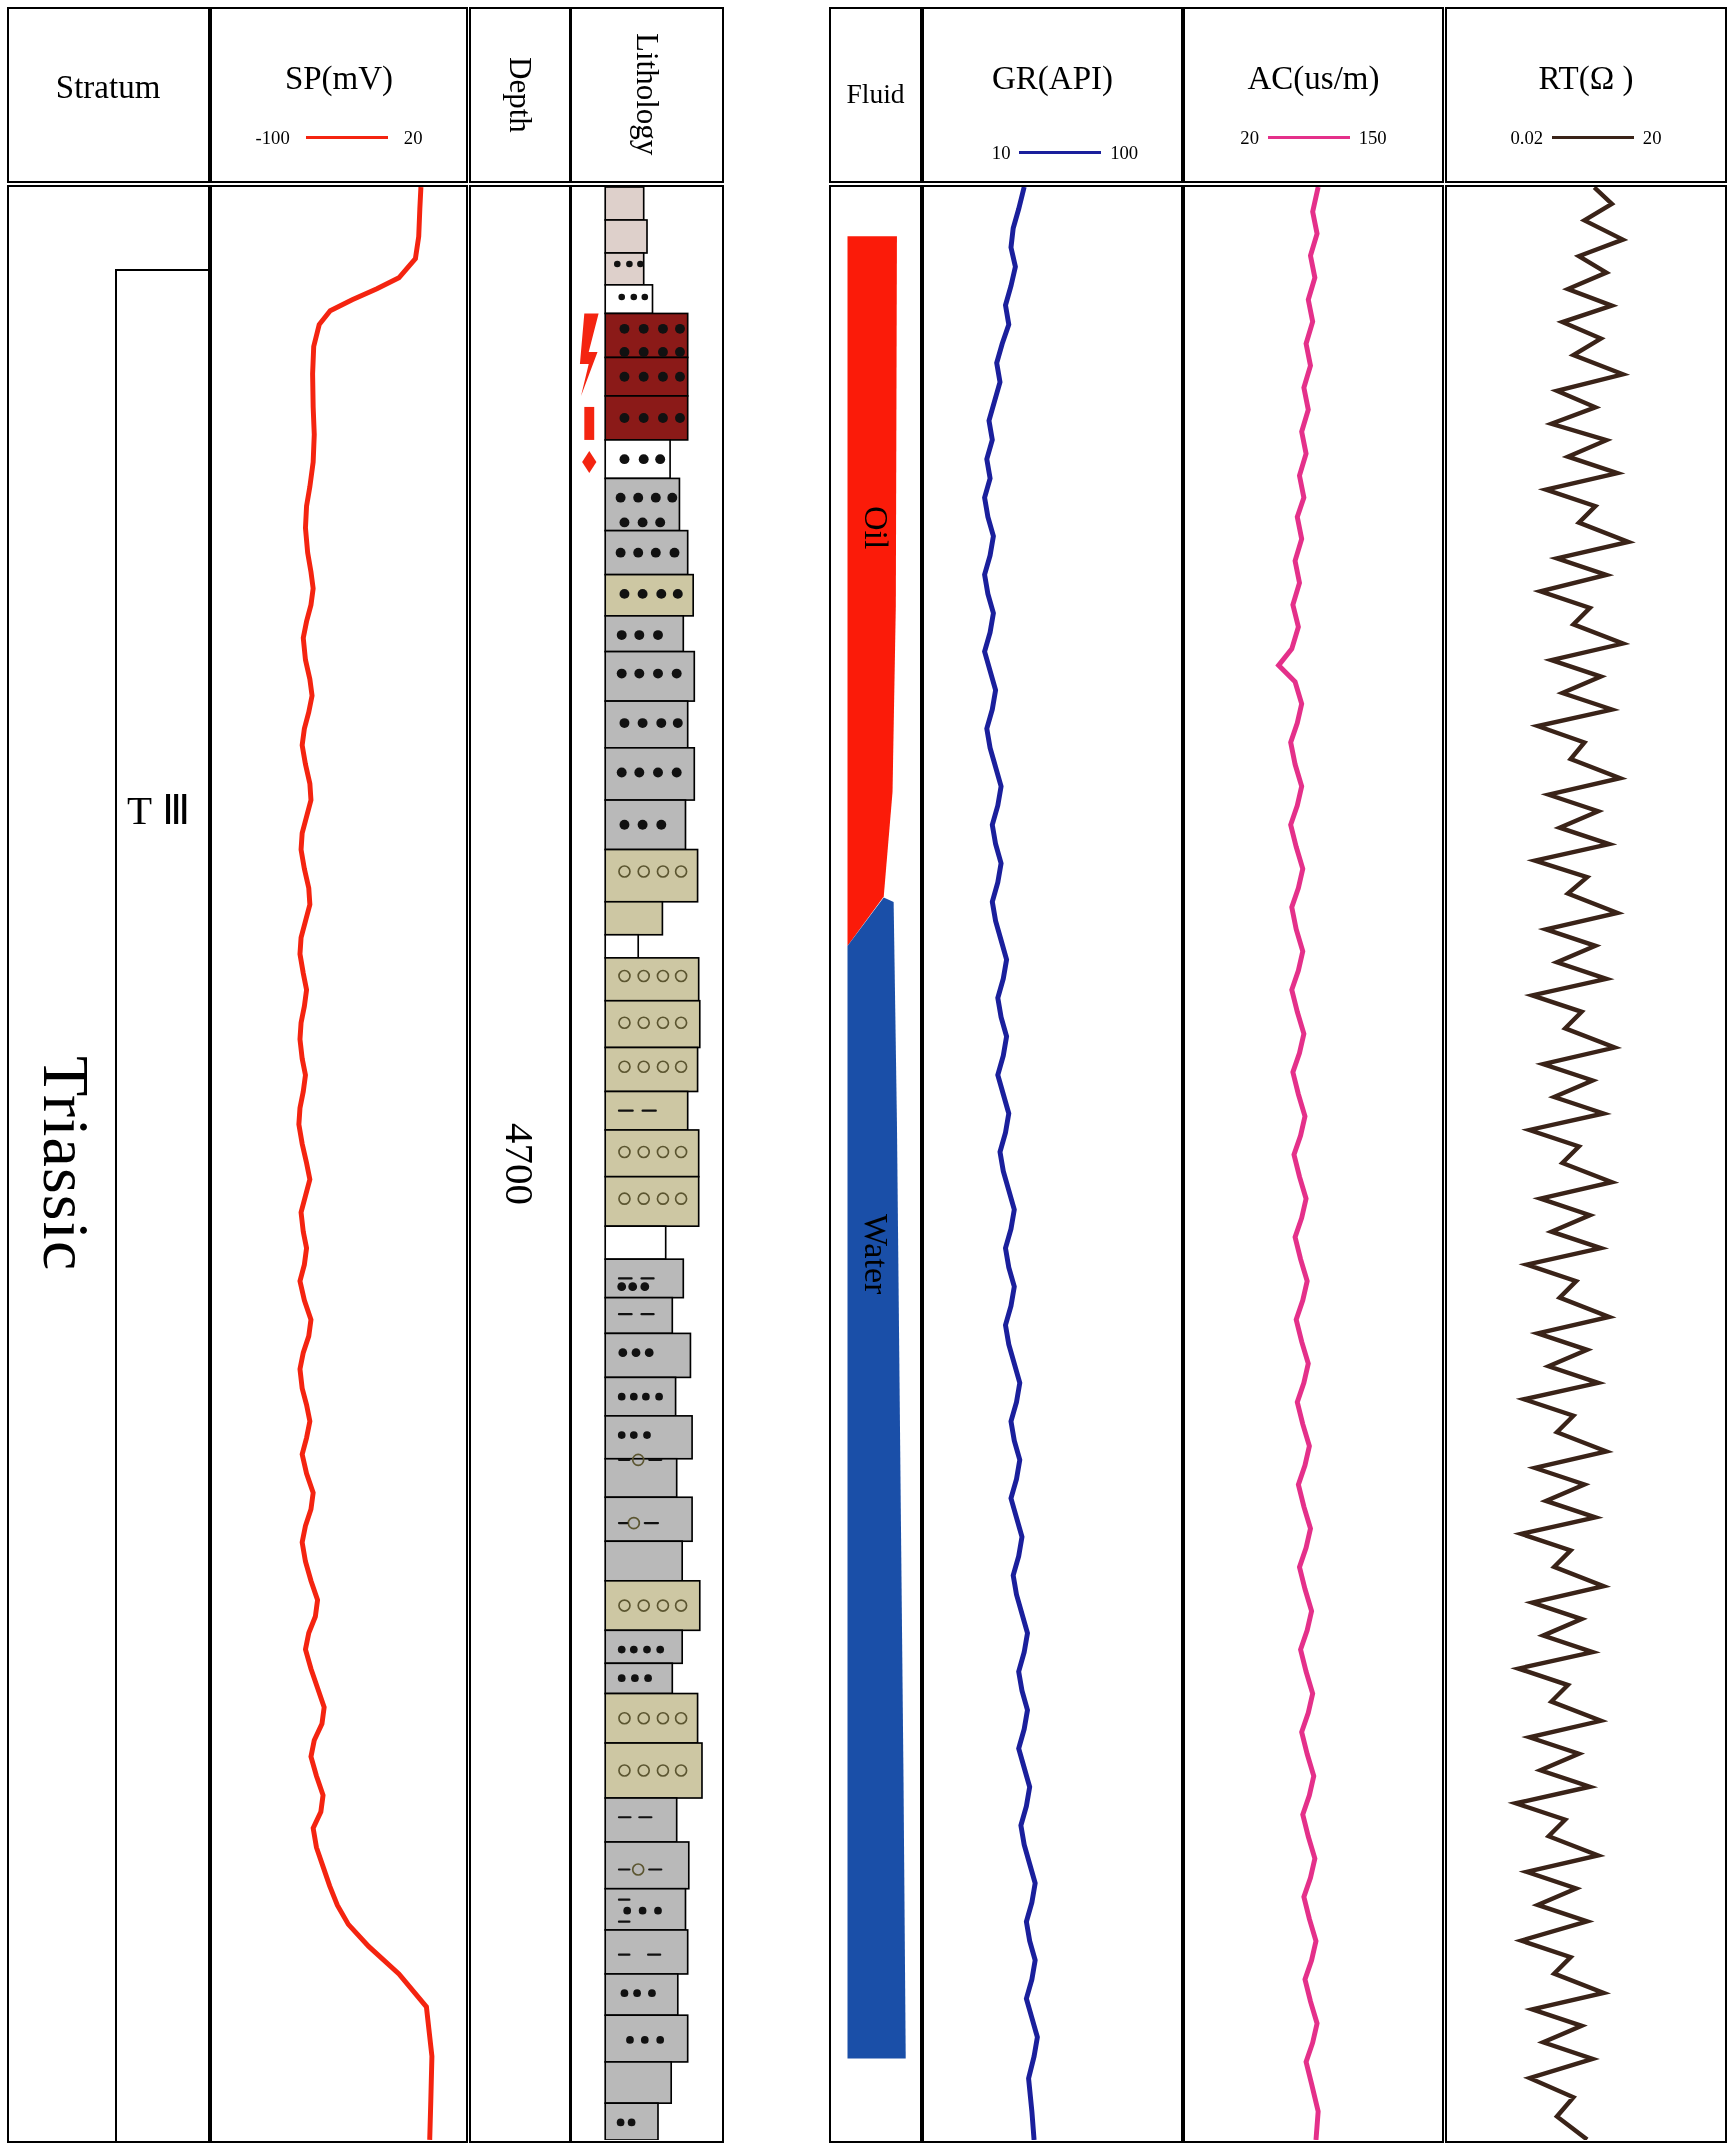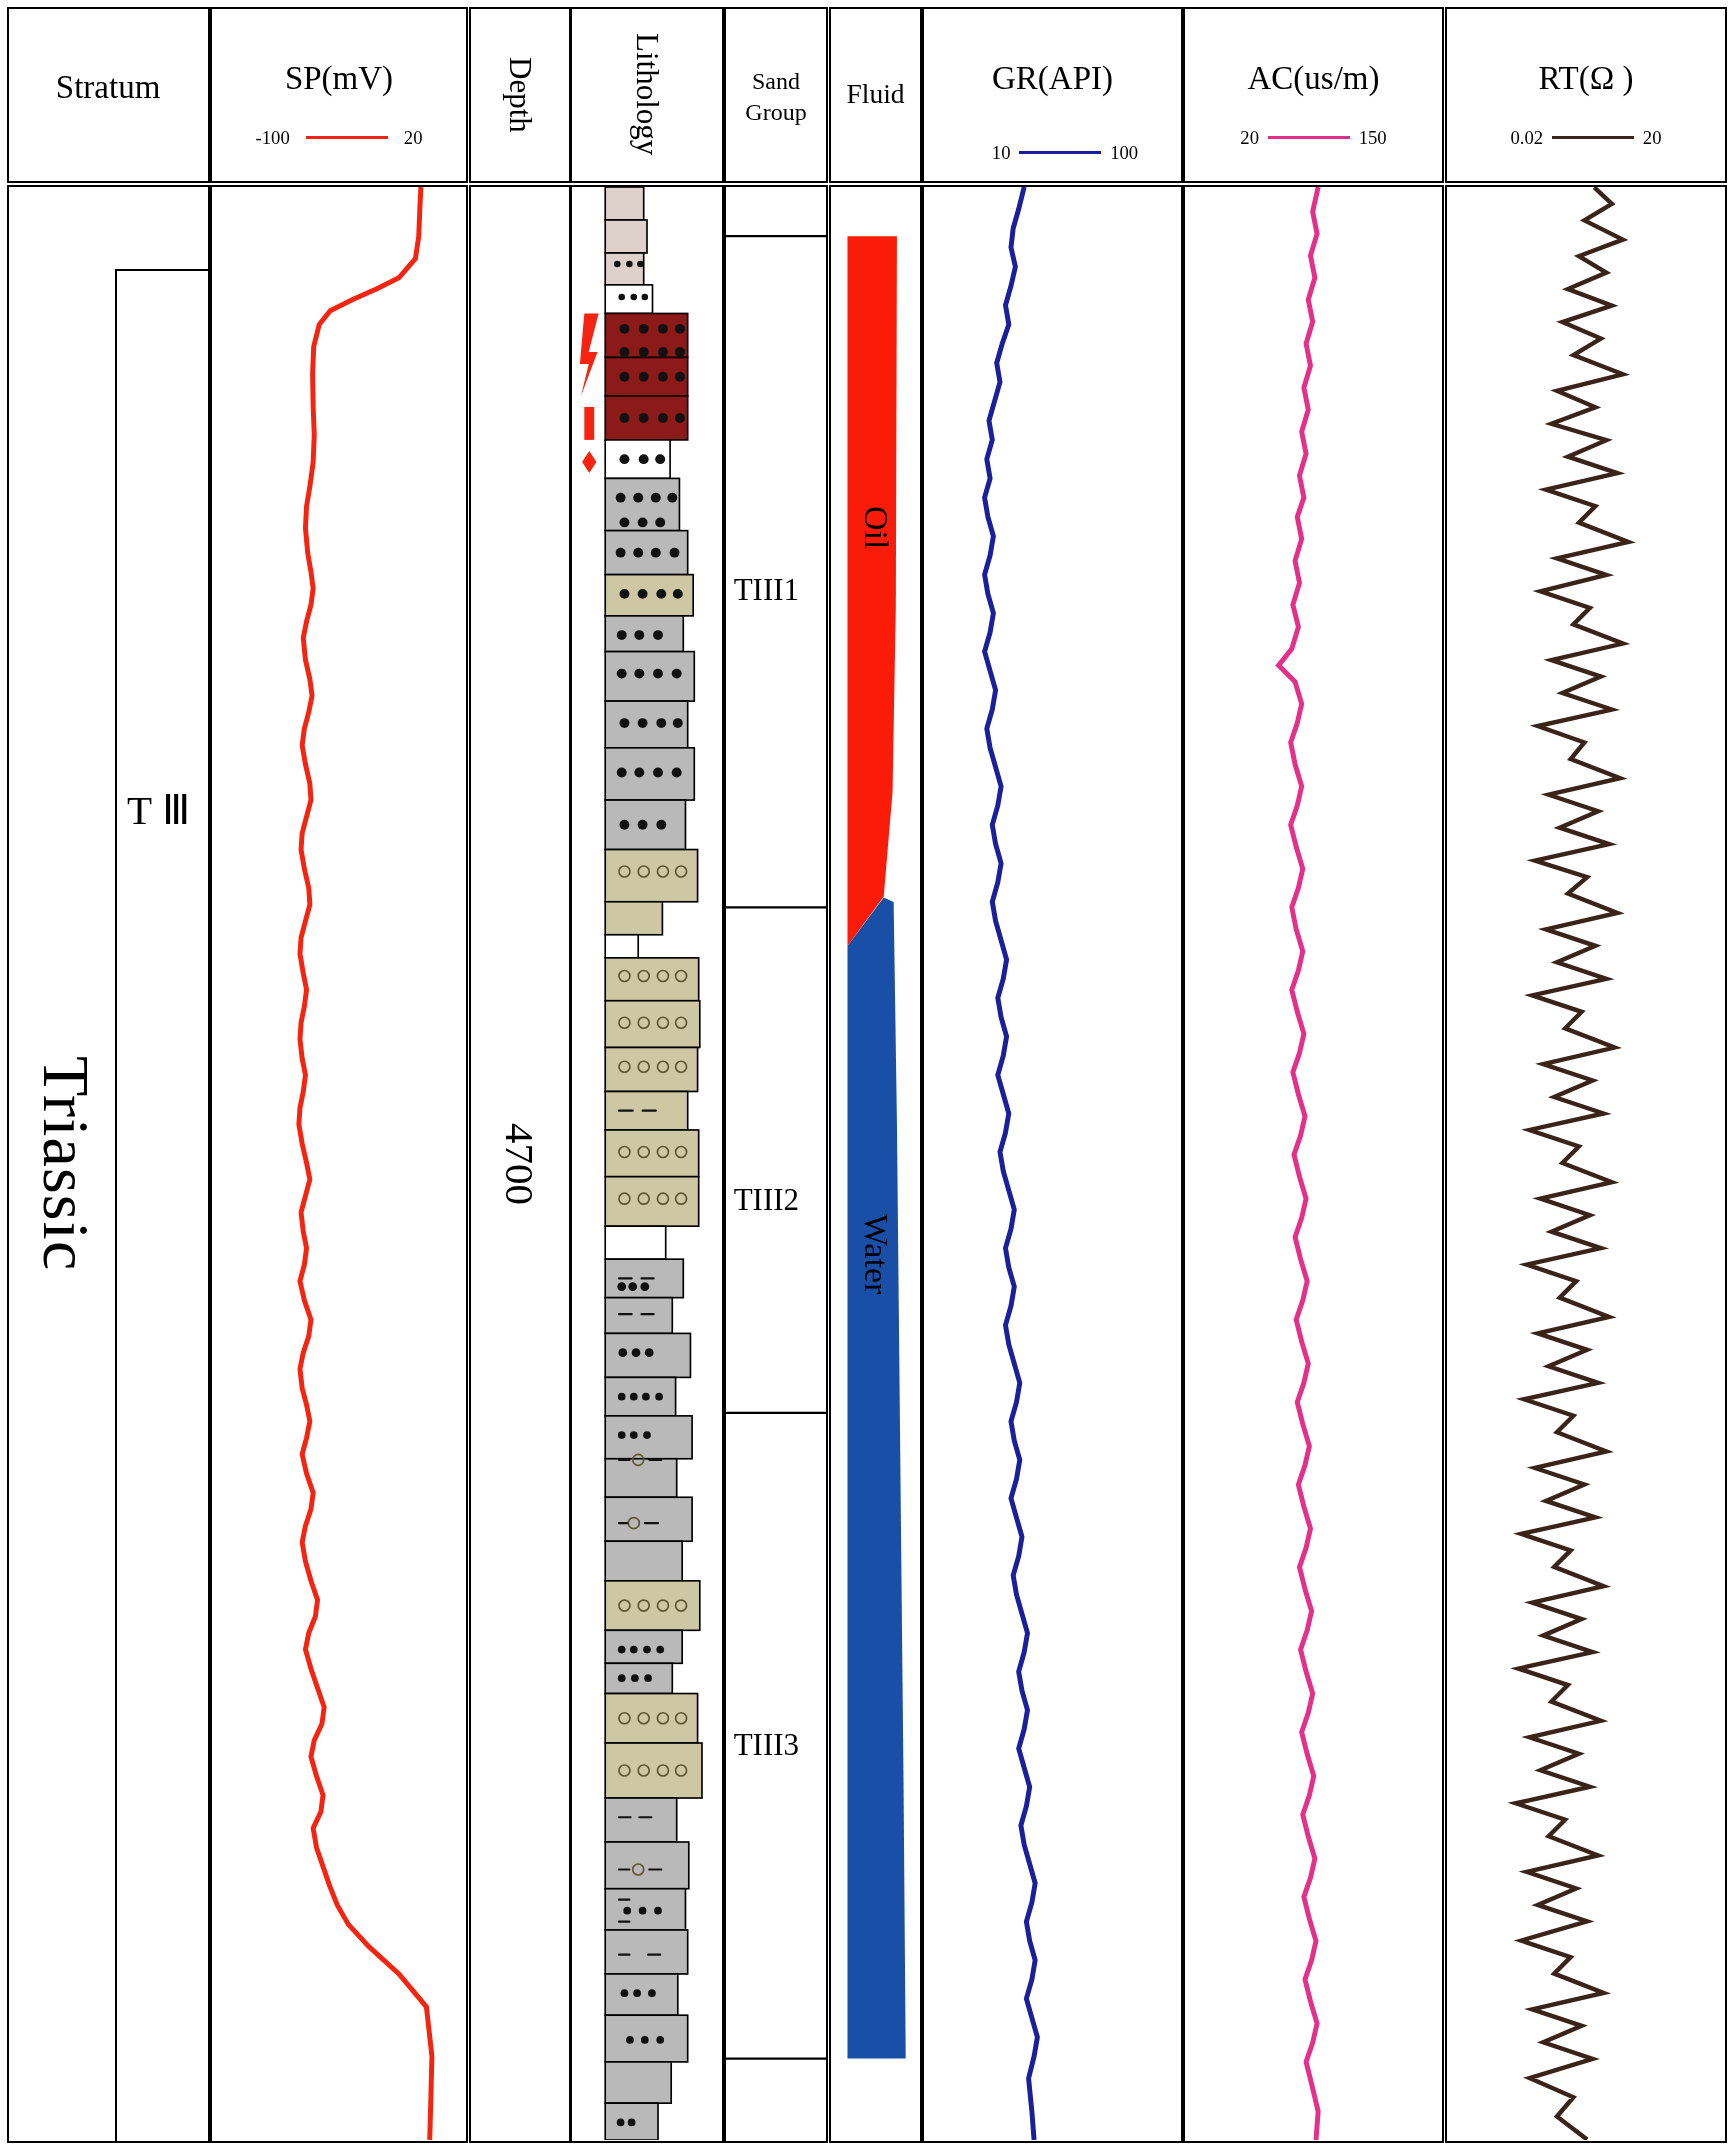--- a/index.html
+++ b/index.html
@@ -59,24 +59,20 @@
         <span>Depth</span>
       </div>
   </div>
 
   <div class="hdr" style="left:570px;width:154px;">
     <div class="vert">
         <span>Lithology</span>
       </div>
   </div>
 
-  <div class="hdr" style="left:724px;width:104px;">
-    <div class="title small" style="top:60px;">Sand</div>
-    <div class="title small" style="top:91px;">Group</div>
-  </div>
 
   <div class="hdr" style="left:829px;width:93px;">
     <div class="title small" style="top:71px;font-size:27.5px;">Fluid</div>
   </div>
 
   <div class="hdr" style="left:922px;width:261px;">
     <div class="title" style="top:51px;">GR(API)</div>
     <div class="scalebar" style="top:133px;padding-left:25px;">
       <div class="num">10</div>
       <div class="line" style="background:#1a1f9c;"></div>
@@ -334,31 +330,20 @@
         <line x1="85" y1="3060" x2="104" y2="3060"></line>
           <line x1="140" y1="3060" x2="162" y2="3060"></line>
         <line x1="85" y1="3115" x2="104" y2="3115"></line>
           <line x1="85" y1="3155" x2="104" y2="3155"></line>
         <line x1="85" y1="3215" x2="104" y2="3215"></line>
           <line x1="138" y1="3215" x2="160" y2="3215"></line>
       </g>
     </svg>
   </div>
 
-  <div class="col" style="left:724px;width:104px;">
-    <div class="sg-label" style="left:7.7px;top:385px;">TIII1</div>
-    <div class="sg-label" style="left:7.7px;top:995px;">TIII2</div>
-    <div class="sg-label" style="left:7.7px;top:1540px;">TIII3</div>
-    <svg width="100" height="1953" viewBox="0 0 182 3552" style="position:absolute;left:0;top:0;">
-      <line x1="0" y1="88" x2="182" y2="88" stroke="#000" stroke-width="4"></line>
-      <line x1="0" y1="1310" x2="182" y2="1310" stroke="#000" stroke-width="4"></line>
-      <line x1="0" y1="2230" x2="182" y2="2230" stroke="#000" stroke-width="4"></line>
-      <line x1="0" y1="3405" x2="182" y2="3405" stroke="#000" stroke-width="4"></line>
-    </svg>
-  </div>
 
   <div class="col" style="left:829px;width:93px;">
     <svg width="89" height="1953" viewBox="0 0 162 3552">
       <polygon fill="#fb1b09" points="30,88 120,88 118,760 112,1100 96,1290 30,1380"></polygon>
       <polygon fill="#1a4fa8" points="30,1380 96,1292 114,1300 120,1700 126,2300 132,2900 136,3405 30,3405"></polygon>
     </svg>
     <div class="fluid-label" style="left:0;right:0;top:286px;height:110px;">
       <span>Oil</span>
     </div>
     <div class="fluid-label" style="left:0;right:0;top:979px;height:176px;">

